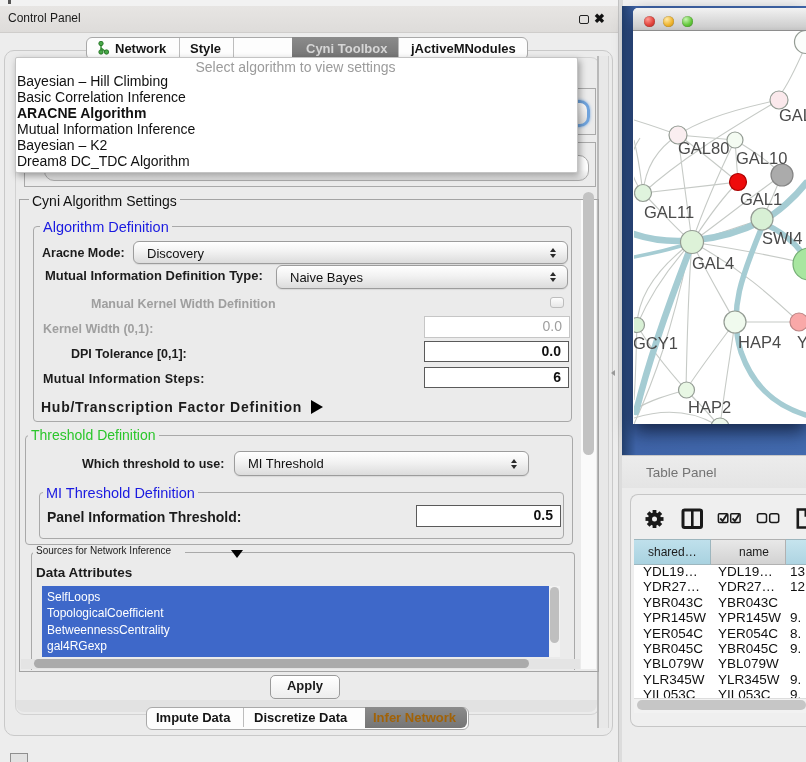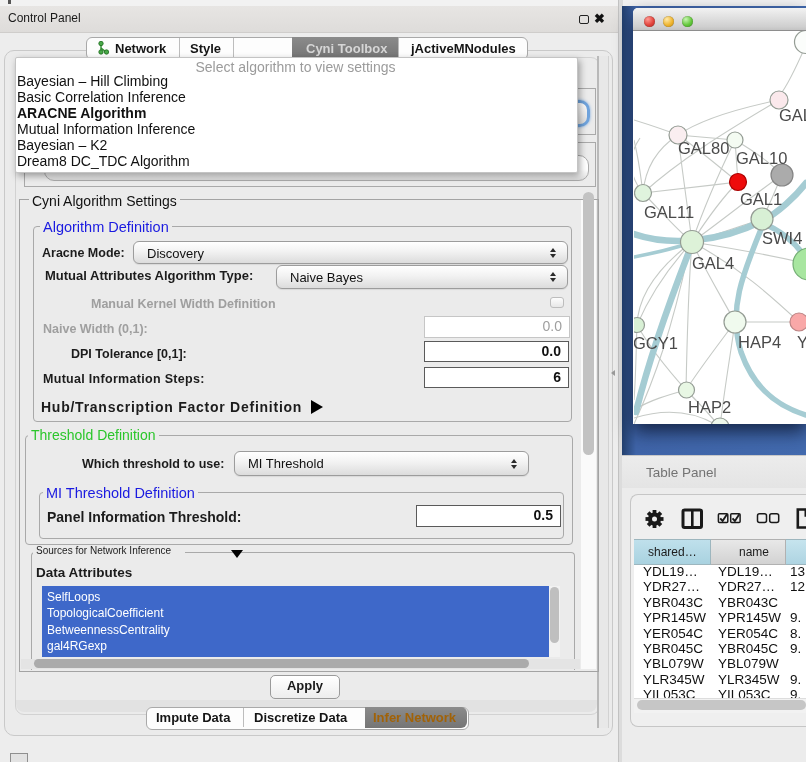--- a/index.html
+++ b/index.html
@@ -85,28 +85,28 @@
 <div class="abs" style="left:583px;top:192px;width:11px;height:263px;background:#c2c2c2;border-radius:6px;"></div>
 
 <div class="gbox" style="left:33px;top:226px;width:537px;height:194px;"></div>
 <div class="gcap abs" style="left:40px;top:219px;font-size:14.5px;color:#1a1ae0;">Algorithm Definition</div>
 
 <div class="abs lbl" style="left:42px;top:246px;">Aracne Mode:</div>
 <div class="combo" style="left:133px;top:241px;width:433px;height:21px;">
   <span class="ct">Discovery</span>
     <span class="updn"></span>
 </div>
-<div class="abs lbl" style="left:45px;top:268px;font-size:13px;">Mutual Attributes Algorithm Type:</div>
+<div class="abs lbl" style="left:45px;top:268px;font-size:13px;">Mutual Information Definition Type:</div>
 <div class="combo" style="left:276px;top:265px;width:290px;height:22px;">
   <span class="ct">Naive Bayes</span>
     <span class="updn"></span>
 </div>
 <div class="abs lbl dis" style="left:43px;top:297px;margin-left:48px;">Manual Kernel Width Definition</div>
 <div class="abs" style="left:550px;top:297px;width:12px;height:9px;border:1px solid #bdbdbd;border-radius:3px;background:linear-gradient(#fdfdfd,#e7e7e7);"></div>
-<div class="abs lbl dis" style="left:43px;top:322px;">Naive Width (0,1):</div>
+<div class="abs lbl dis" style="left:43px;top:322px;">Kernel Width (0,1):</div>
 <div class="field" style="left:424px;top:316px;width:137px;height:19px;border:1px solid #c6c6c6;color:#9f9f9f;padding:1px 7px 0 0;">0.0</div>
 <div class="abs lbl" style="left:43px;top:347px;padding-left:28px;">DPI Tolerance [0,1]:</div>
 <div class="field" style="left:424px;top:341px;width:136px;height:18px;border:1.5px solid #5a5a5a;padding:1px 7px 0 0;font-weight:bold;">0.0</div>
 <div class="abs lbl" style="left:43px;top:372px;letter-spacing:0.3px;">Mutual Information Steps:</div>
 <div class="field" style="left:424px;top:367px;width:136px;height:18px;border:1.5px solid #5a5a5a;padding:1px 7px 0 0;font-weight:bold;">6</div>
 
 <div class="abs lbl" style="left:41px;top:399px;font-size:14px;letter-spacing:0.75px;">Hub/Transcription Factor Definition</div>
 <div class="abs" style="left:311px;top:400px;width:0;height:0;border-top:7px solid transparent;border-bottom:7px solid transparent;border-left:12px solid #000;"></div>
 
 <div class="gbox" style="left:25px;top:435px;width:546px;height:108px;"></div>

